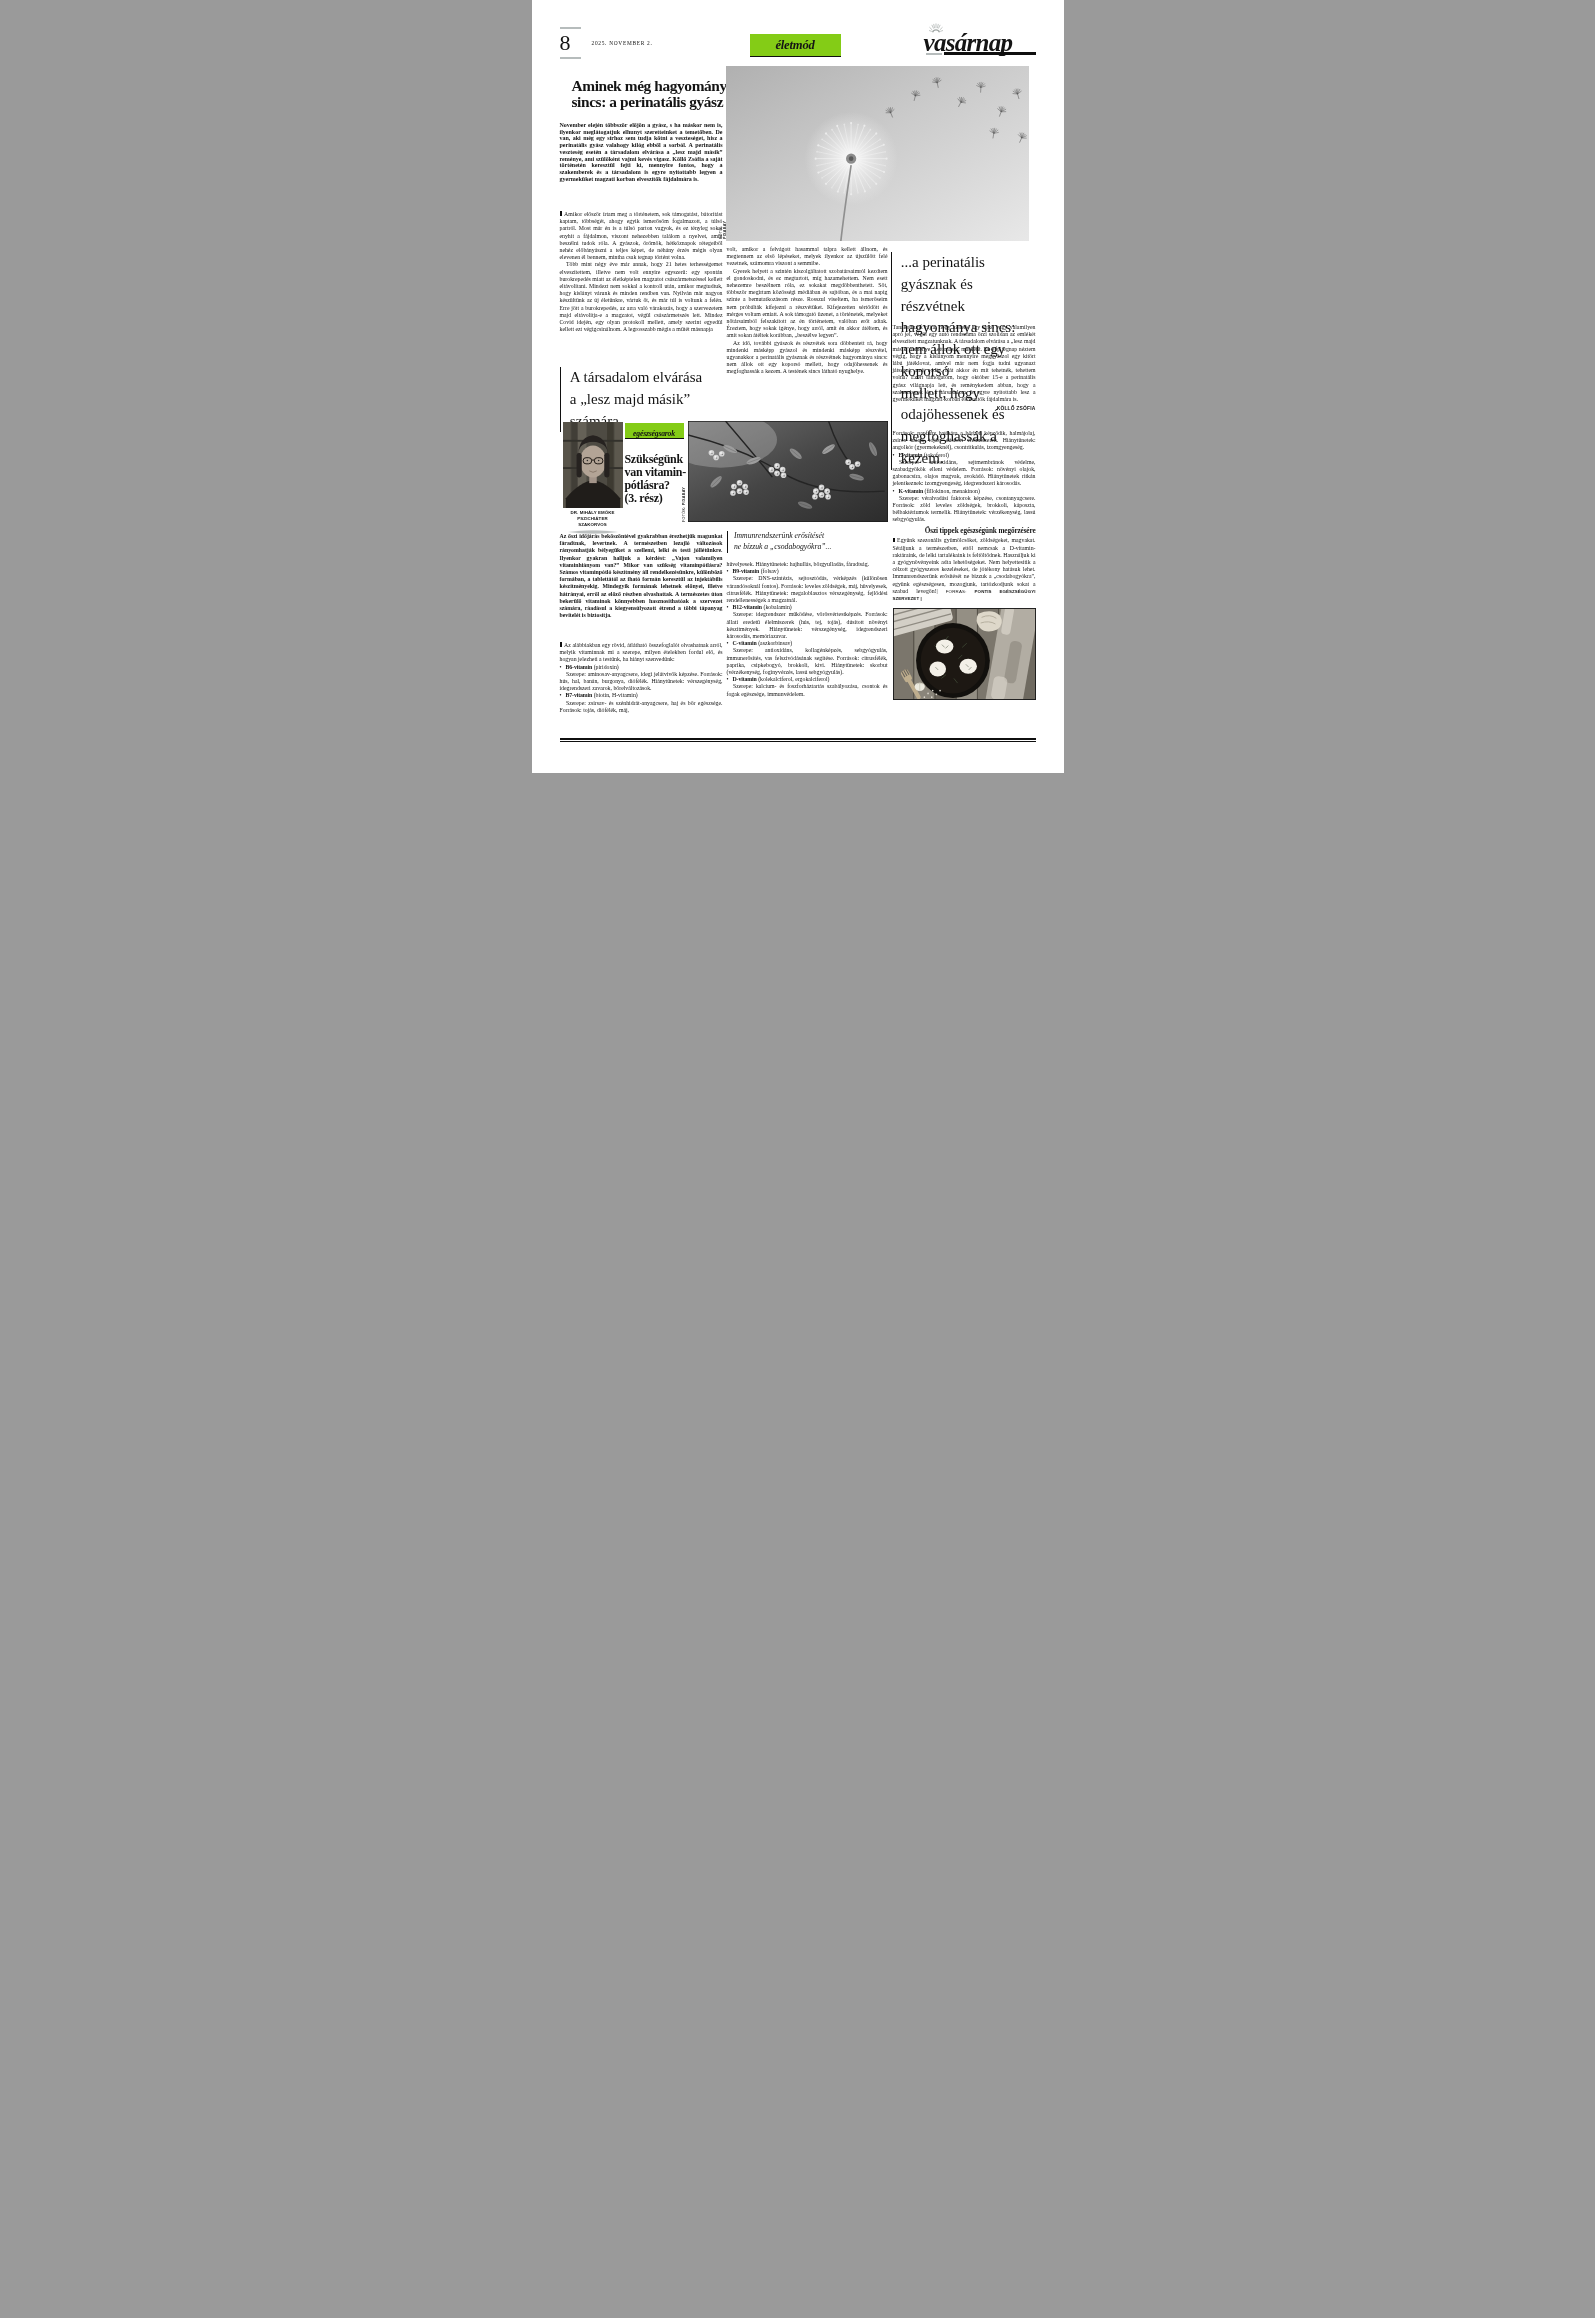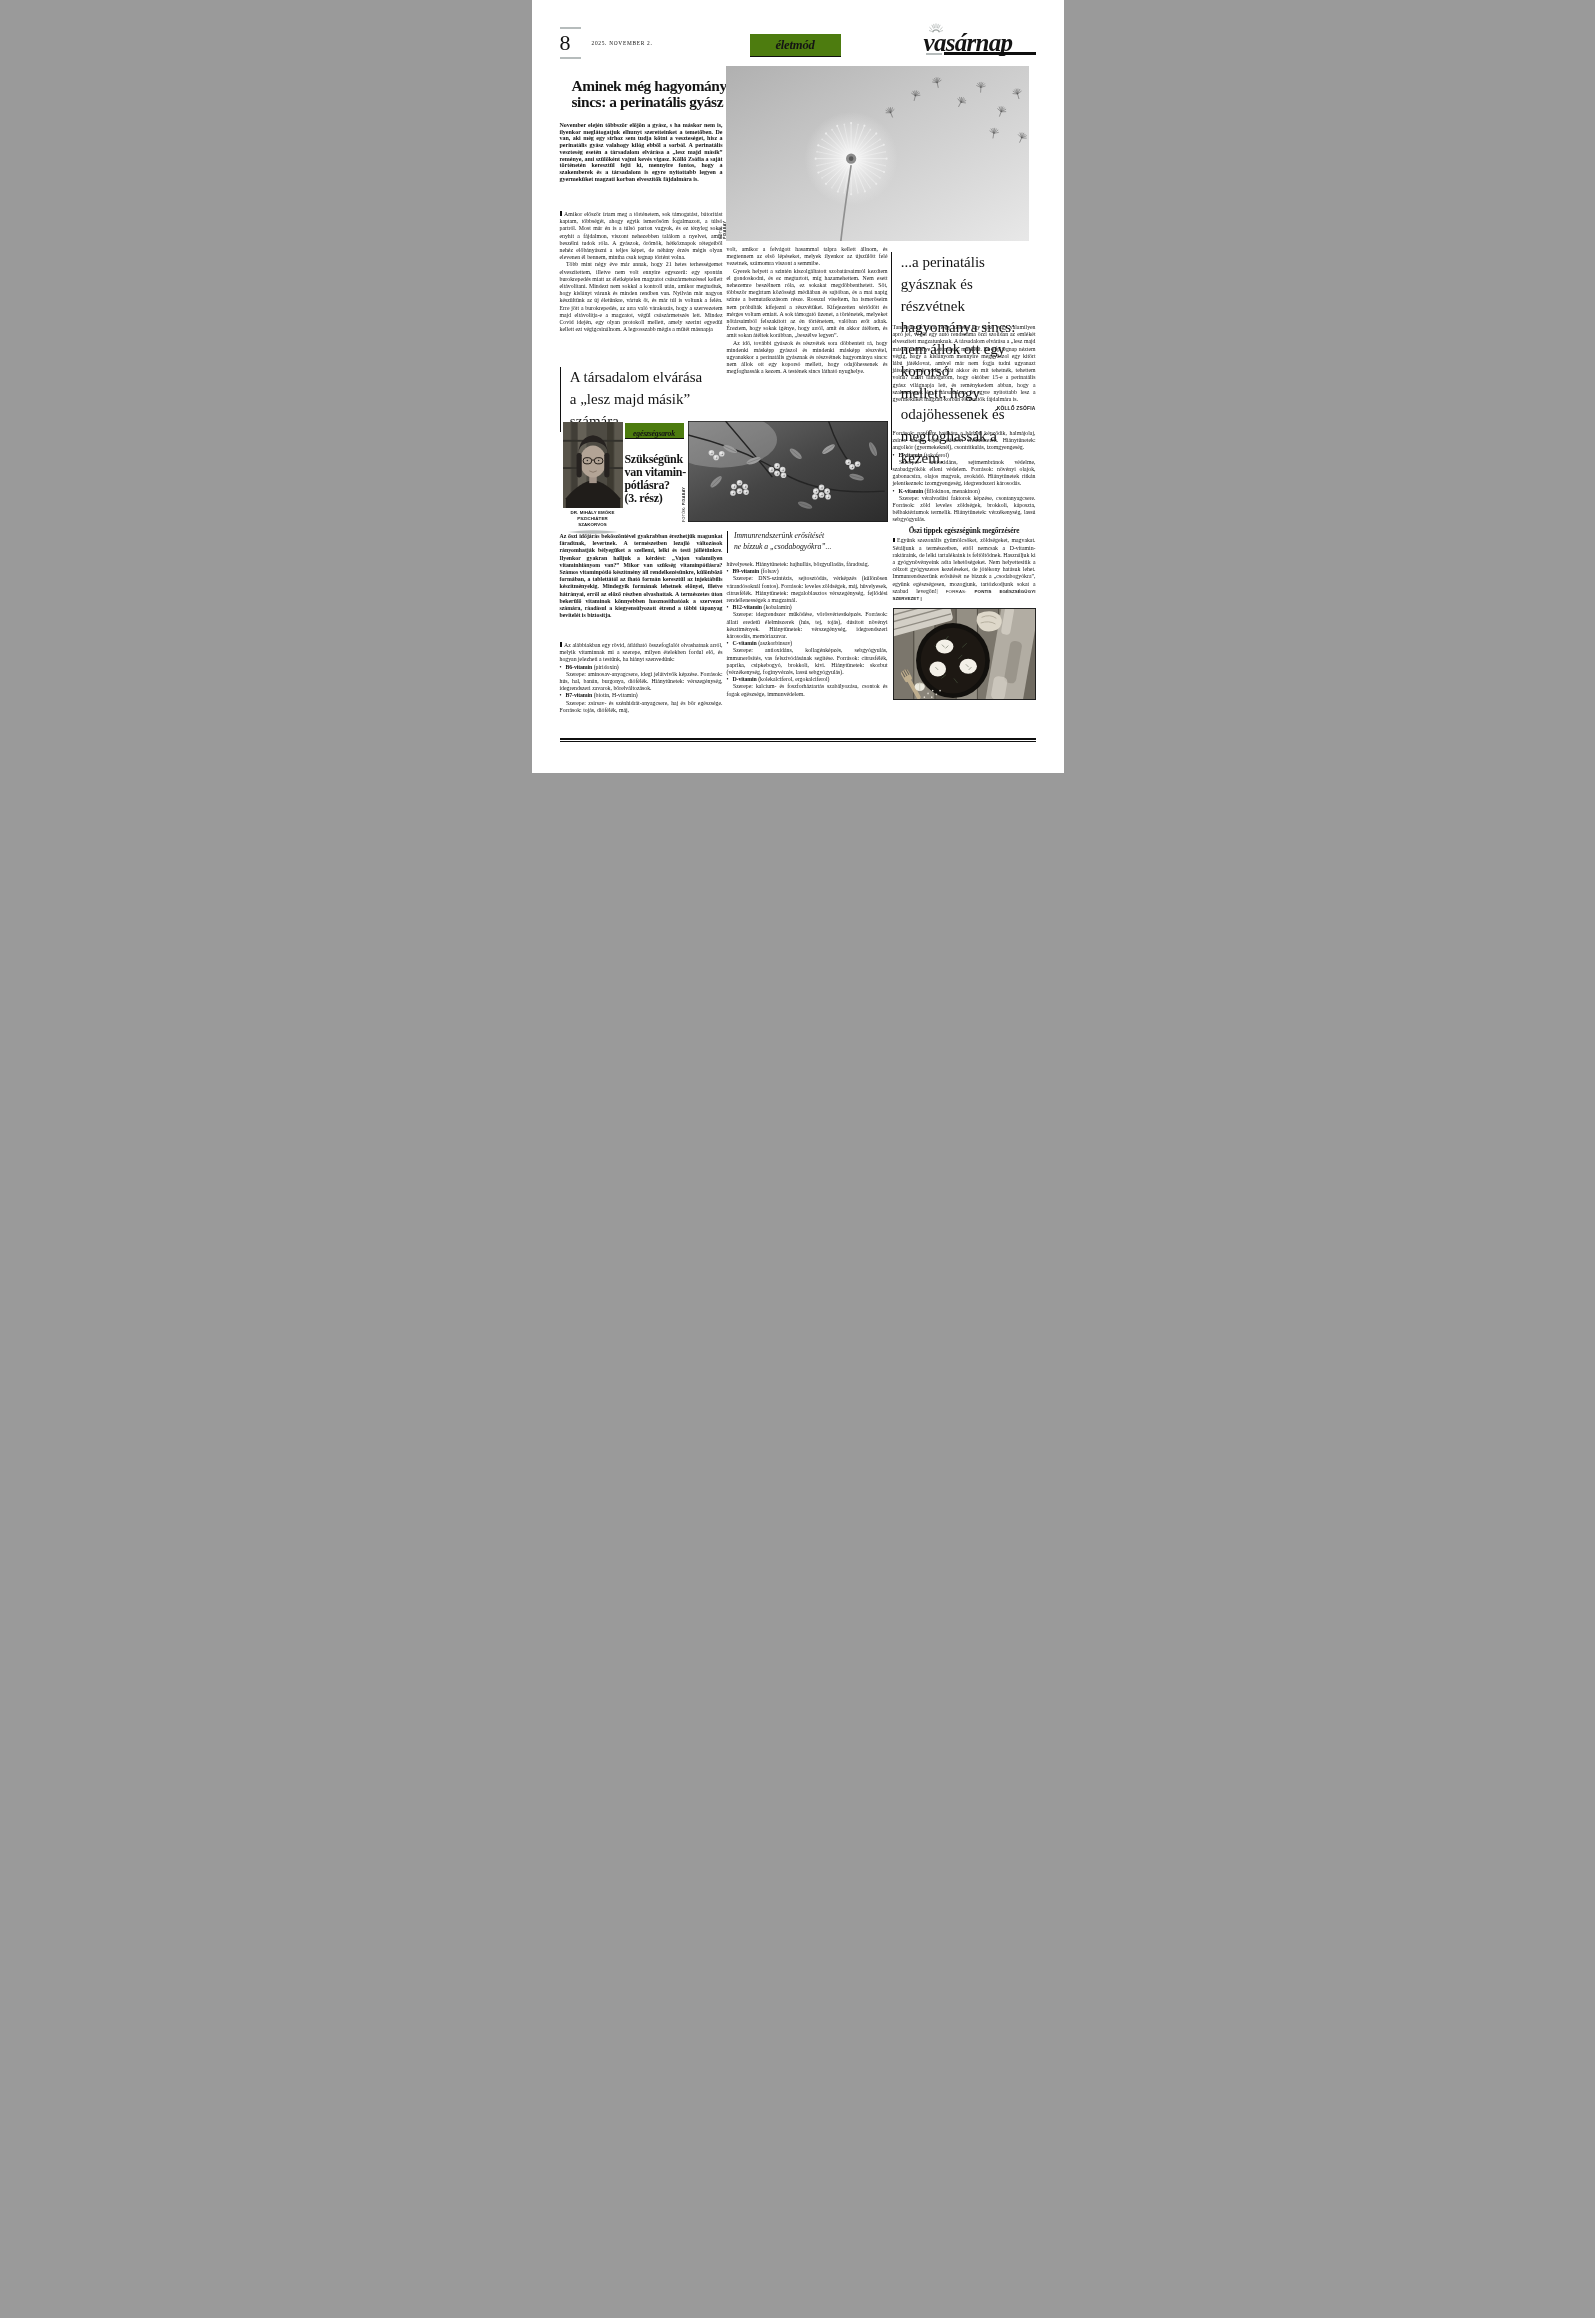--- a/index.html
+++ b/index.html
@@ -4,37 +4,37 @@
 <style>
   html,body{margin:0;padding:0;background:#9a9a9a;}
   .page{position:relative;width:532px;height:773px;margin:0 auto;background:#ffffff;
         font-family:"Liberation Serif","DejaVu Serif",serif;color:#141414;overflow:hidden;}
   .abs{position:absolute;}
 
   
   .graybar{background:#b6bcbc;height:1.9px;width:21.5px;}
   .pagenum{font-size:22px;font-weight:400;line-height:1;}
   .dateline{font-family:"Liberation Serif",serif;font-size:5.4px;letter-spacing:0.7px;}
-  .kickerbox{background:#4d7c0f;border-bottom:1.9px solid #0f0f0f;display:flex;align-items:center;justify-content:center;}
+  .kickerbox{background:#84cc16;border-bottom:1.9px solid #0f0f0f;display:flex;align-items:center;justify-content:center;}
   .kickerbox .kt{font-style:italic;font-weight:700;font-size:12.6px;letter-spacing:-0.2px;}
   .logo{font-style:italic;font-weight:600;font-size:25px;letter-spacing:-0.7px;line-height:1;}
   .rule{background:#0f0f0f;}
   .grayseg{background:#b6bcbc;}
 
   
   .headline{font-weight:700;font-size:15.4px;line-height:1.07;letter-spacing:-0.4px;white-space:pre-line;}
   .headline2{font-weight:700;font-size:12px;line-height:13px;letter-spacing:-0.3px;white-space:pre-line;}
   .lead{font-weight:700;font-size:6px;line-height:6.7px;text-align:justify;}
   .tcol{font-size:5.8px;line-height:7.2px;}
   .tcol p{margin:0;text-align:justify;}
   .tcol p.t-pi{text-indent:6.5px;}
   .tcol p.t-b{text-align:left;}
   .tcol p.t-b b{letter-spacing:-0.1px;}
   .tcol .dot{display:inline-block;width:6px;}
-  .tcol p.t-h{font-weight:700;font-size:7.2px;text-align:center;margin:4.7px 0 1.9px;letter-spacing:-0.1px;}
+  .tcol p.t-h{font-weight:700;font-size:7.2px;text-align:right;margin:4.7px 0 1.9px;letter-spacing:-0.1px;}
   .mk{display:inline-block;width:2.3px;height:4.7px;background:#101010;margin-right:2.3px;}
   .srcl{font-family:"Liberation Sans",sans-serif;font-size:4.4px;letter-spacing:0.2px;}
   .srcn{font-family:"Liberation Sans",sans-serif;font-size:4.4px;font-weight:700;letter-spacing:0.1px;}
   .bold-intro{font-weight:700;}
   .bold-intro p{text-indent:0;}
 
   .pq{font-size:15px;line-height:1.45;border-left:1.4px solid #101010;
       padding-left:9.3px;white-space:pre-line;}
   .cap2{font-style:italic;font-size:7.7px;line-height:1.4;border-left:1.4px solid #101010;
       padding-left:6.5px;white-space:pre-line;}

